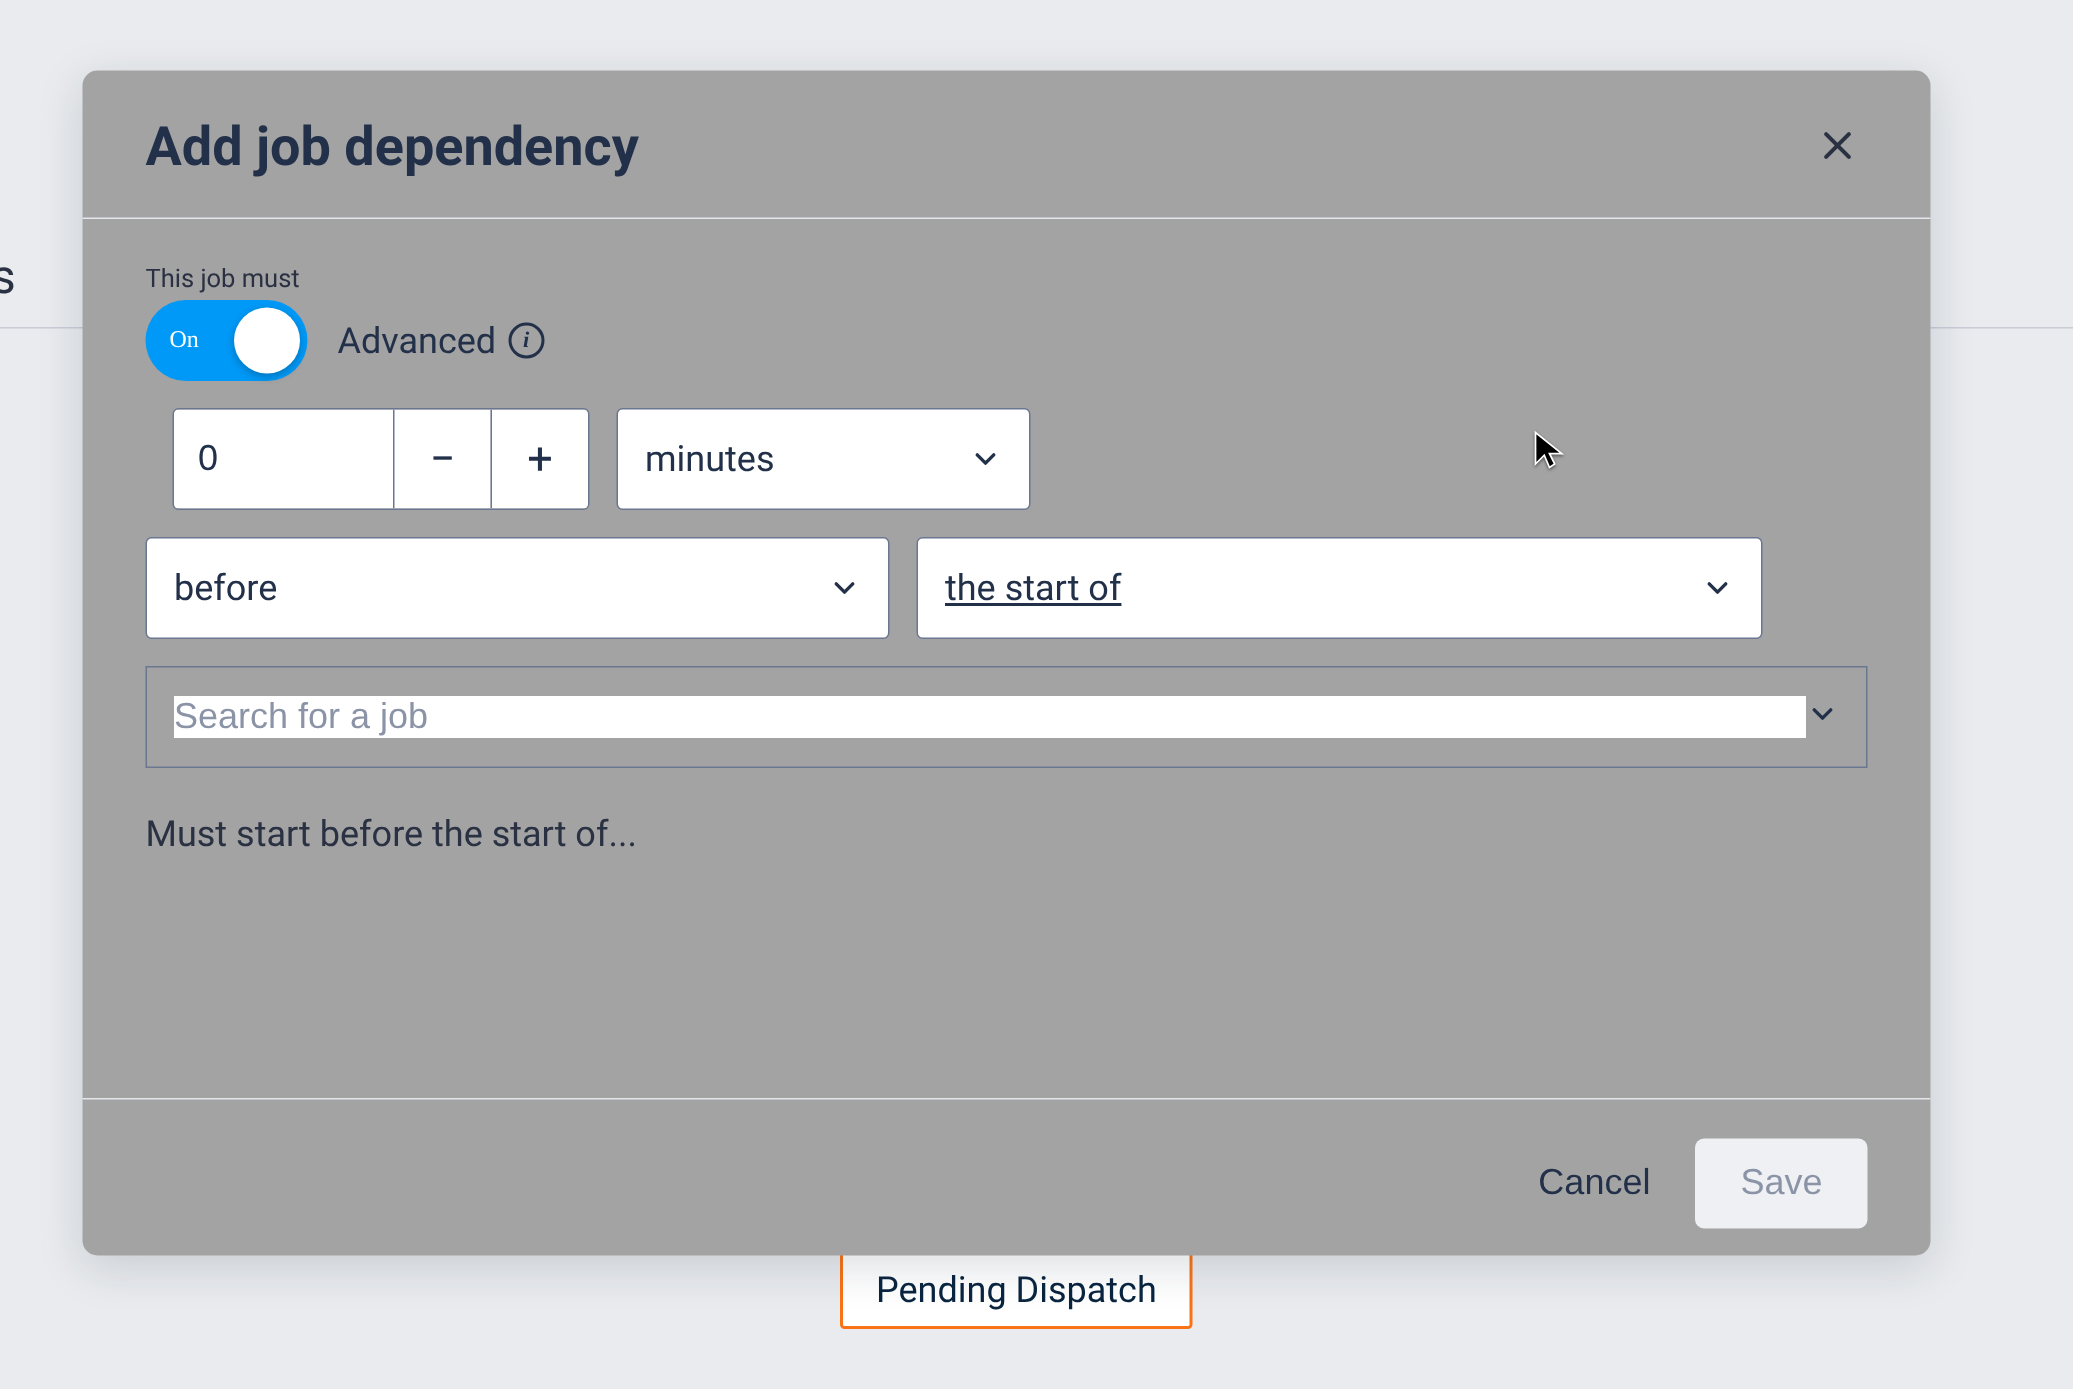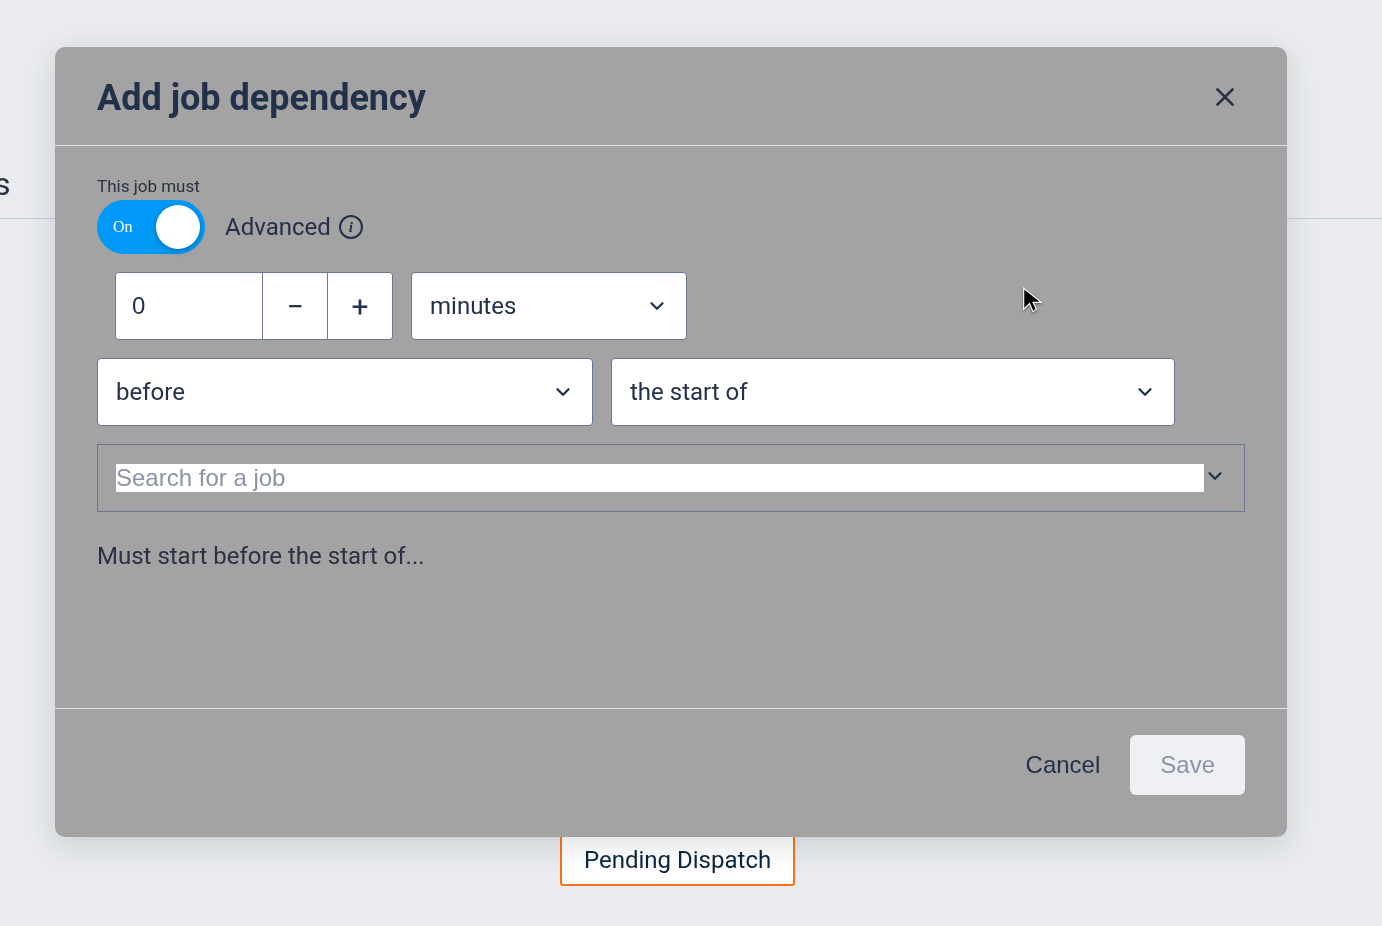--- a/index.html
+++ b/index.html
@@ -98,21 +98,21 @@
     font-size: 24px;
     color: #223049;
     cursor: pointer;
   }
   .select .chev { margin-left: 14px; display:flex; }
   .select .chev svg { width: 22px; height: 22px; color:#223049; }
 
   .w-start { width: 282px; }
   .w-exactly { width: 564px; }
   .w-before { width: 496px; }
-  .w-thestartof { width: 564px; margin-left: 18px; }
+  .w-thestartof { width: 564px; margin-left: 18px; text-decoration: underline; }
   .w-minutes { width: 276px; margin-left: 18px; }
   .w-search { width: 100%; }
 
   .adv-wrap { display:flex; align-items:center; gap: 20px; }
   .toggle {
     position: relative;
     width: 108px; height: 54px;
     border-radius: 54px;
     background: #0099f7;
     cursor: pointer;
@@ -171,21 +171,21 @@
   .search-wrap .chev svg { width:22px; height:22px; color:#223049;}
 
   .summary {
     margin-top: 30px;
     font-size: 24px;
     color: #2a3142;
   }
 
   .modal-footer {
     border-top: 1px solid #e3e6eb;
-    padding: 26px 42px 42px 42px;
+    padding: 26px 42px 18px 42px;
     display:flex; justify-content:flex-end; align-items:center; gap: 20px;
   }
   .btn-text {
     font-size:24px; color:#223049; background:transparent; border:none;
     padding: 14px 10px; cursor:pointer;
   }
   .btn-primary-disabled {
     font-size:24px; color:#8b93a6; background:#eef0f4; border:none;
     padding: 16px 30px; border-radius:6px;
   }

